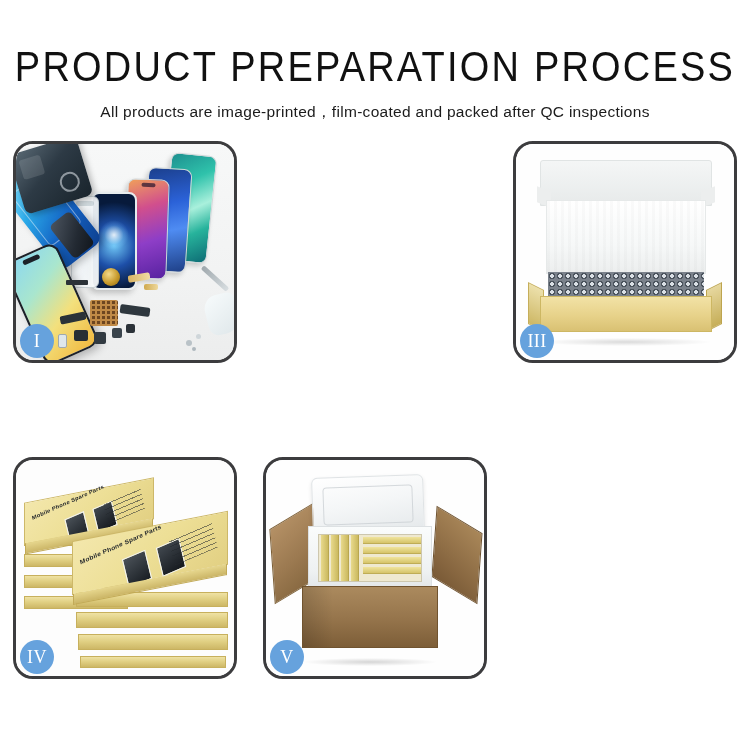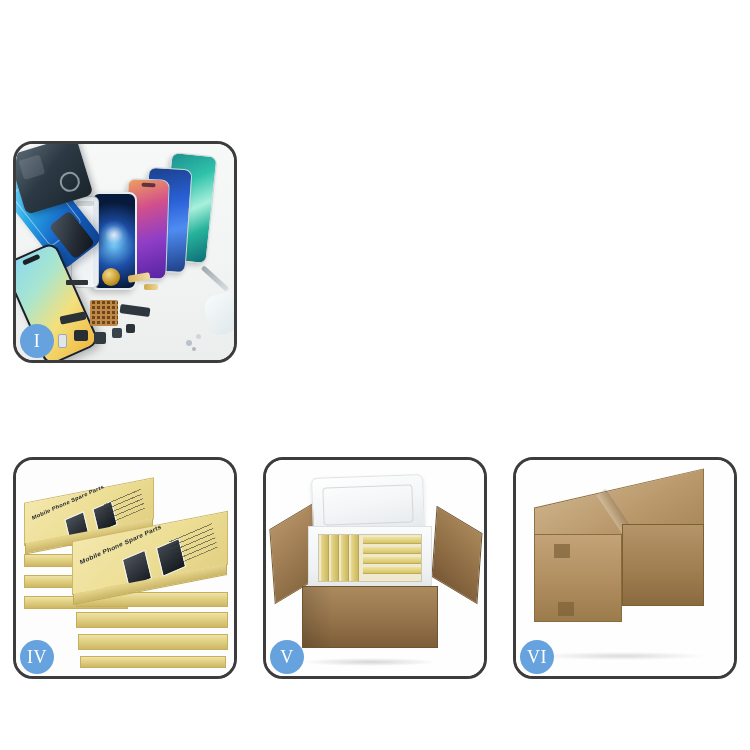--- a/index.html
+++ b/index.html
@@ -288,20 +288,24 @@
   .p6-tape2 { position:absolute; left:42px; top:142px; width:16px; height:14px;
     background:rgba(120,92,52,.6); }
   .p6-shadow{ position:absolute; left:22px; bottom:16px; width:166px; height:8px;
     background:radial-gradient(ellipse at 50% 50%, rgba(0,0,0,.14), transparent 72%); }
 </style>
 </head>
 <body>
 
 <div class="page">
 
+  <div class="header">
+    <div class="title">PRODUCT PREPARATION PROCESS</div>
+    <div class="subtitle">All products are image-printed，film-coated and packed after QC inspections</div>
+  </div>
 
   <div class="grid">
 
     <div class="panel r0 c0">
       <div class="stage p1">
         <div class="ph p1-fan4"></div>
         <div class="ph p1-fan3"></div>
         <div class="ph p1-fan2">
             <div class="notch"></div>
           </div>
@@ -334,20 +338,34 @@
         <div class="sp sp-dot1"></div>
         <div class="sp sp-dot2"></div>
         <div class="sp sp-dot3"></div>
       </div>
       <div class="badge">
         <span>I</span>
       </div>
     </div>
 
 
+    <div class="panel r0 c2">
+      <div class="stage p3">
+        <div class="p3-lidback"></div>
+        <div class="p3-foam"></div>
+        <div class="p3-bubble"></div>
+        <div class="p3-flapL"></div>
+        <div class="p3-flapR"></div>
+        <div class="p3-front"></div>
+        <div class="p3-shadow"></div>
+      </div>
+      <div class="badge">
+        <span>III</span>
+      </div>
+    </div>
 
     <div class="panel r1 c0">
       <div class="stage p4">
         <div class="p4-stack">
 
           <div class="p4-e" style="left:2px;  top:58px;  width:104px; height:12px;"></div>
           <div class="p4-e" style="left:2px;  top:78px;  width:104px; height:13px;"></div>
           <div class="p4-e" style="left:2px;  top:99px;  width:104px; height:13px;"></div>
           <div class="p4-e" style="left:2px;  top:120px; width:104px; height:13px;"></div>
 
@@ -400,28 +418,15 @@
           <div class="h" style="top:32px;"></div>
         </div>
         <div class="p5-body"></div>
         <div class="p5-shadow"></div>
       </div>
       <div class="badge">
         <span>V</span>
       </div>
     </div>
 
-    <div class="panel r1 c2">
-      <div class="stage p6">
-        <div class="p6-top"></div>
-        <div class="p6-frontL"></div>
-        <div class="p6-frontR"></div>
-        <div class="p6-tape1"></div>
-        <div class="p6-tape2"></div>
-        <div class="p6-shadow"></div>
-      </div>
-      <div class="badge">
-        <span>VI</span>
-      </div>
-    </div>
 
   </div>
 </div>
 
 </body></html>

